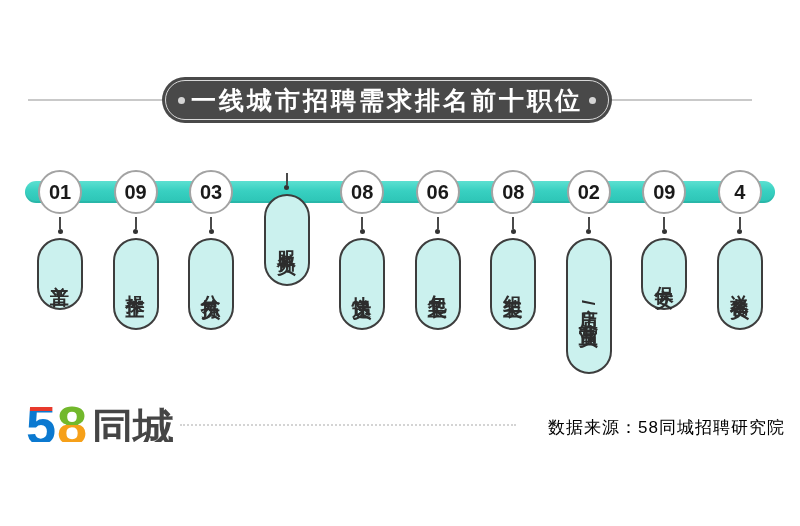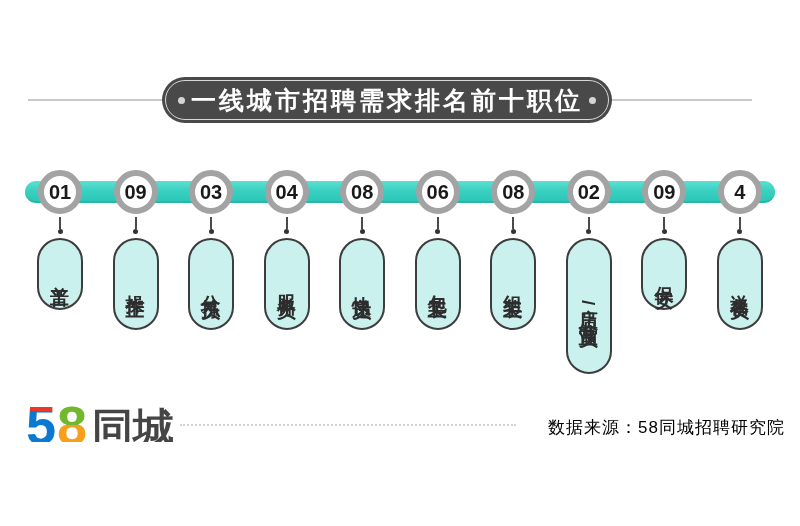--- a/index.html
+++ b/index.html
@@ -34,21 +34,21 @@
     background:linear-gradient(180deg,#5ce0d1 0%,#38d0c1 45%,#2cc4b5 100%);
     box-shadow:inset 0 -2px 0 rgba(0,0,0,0.07);
   }
   .cols {
     position:absolute; left:25px; right:25px; top:170px;
     display:flex; justify-content:space-between;
   }
   .col { width:70px; display:flex; flex-direction:column; align-items:center; }
   .rank-circle {
     width:44px; height:44px; border-radius:50%;
-    background:#ffffff; border:6px solid #a3a3a3;
+    background:#ffffff; border:2px solid #a3a3a3;
     display:flex; align-items:center; justify-content:center;
     font-size:20px; font-weight:bold; color:#1a1a1a; line-height:1;
     position:relative; z-index:2;
   }
   .connector { width:2px; height:12px; background:#4a4a4a; margin-top:3px; }
   .connector-dot { width:5px; height:5px; border-radius:50%; background:#333333; }
   .job-pill {
     margin-top:4px; width:46px;
     background:#cbf1ee; border:2px solid #3d3d3d; border-radius:24px;
     display:flex; align-items:center; justify-content:center;
@@ -117,23 +117,20 @@
           <span>03</span>
         </div>
       <div class="connector"></div>
       <div class="connector-dot"></div>
       <div class="job-pill len3">
           <span class="job-label">分拣员</span>
         </div>
     </div>
 
     <div class="col">
-      <div class="rank-circle">
-          <span>04</span>
-        </div>
       <div class="connector"></div>
       <div class="connector-dot"></div>
       <div class="job-pill len3">
           <span class="job-label">服务员</span>
         </div>
     </div>
 
     <div class="col">
       <div class="rank-circle">
           <span>08</span>

